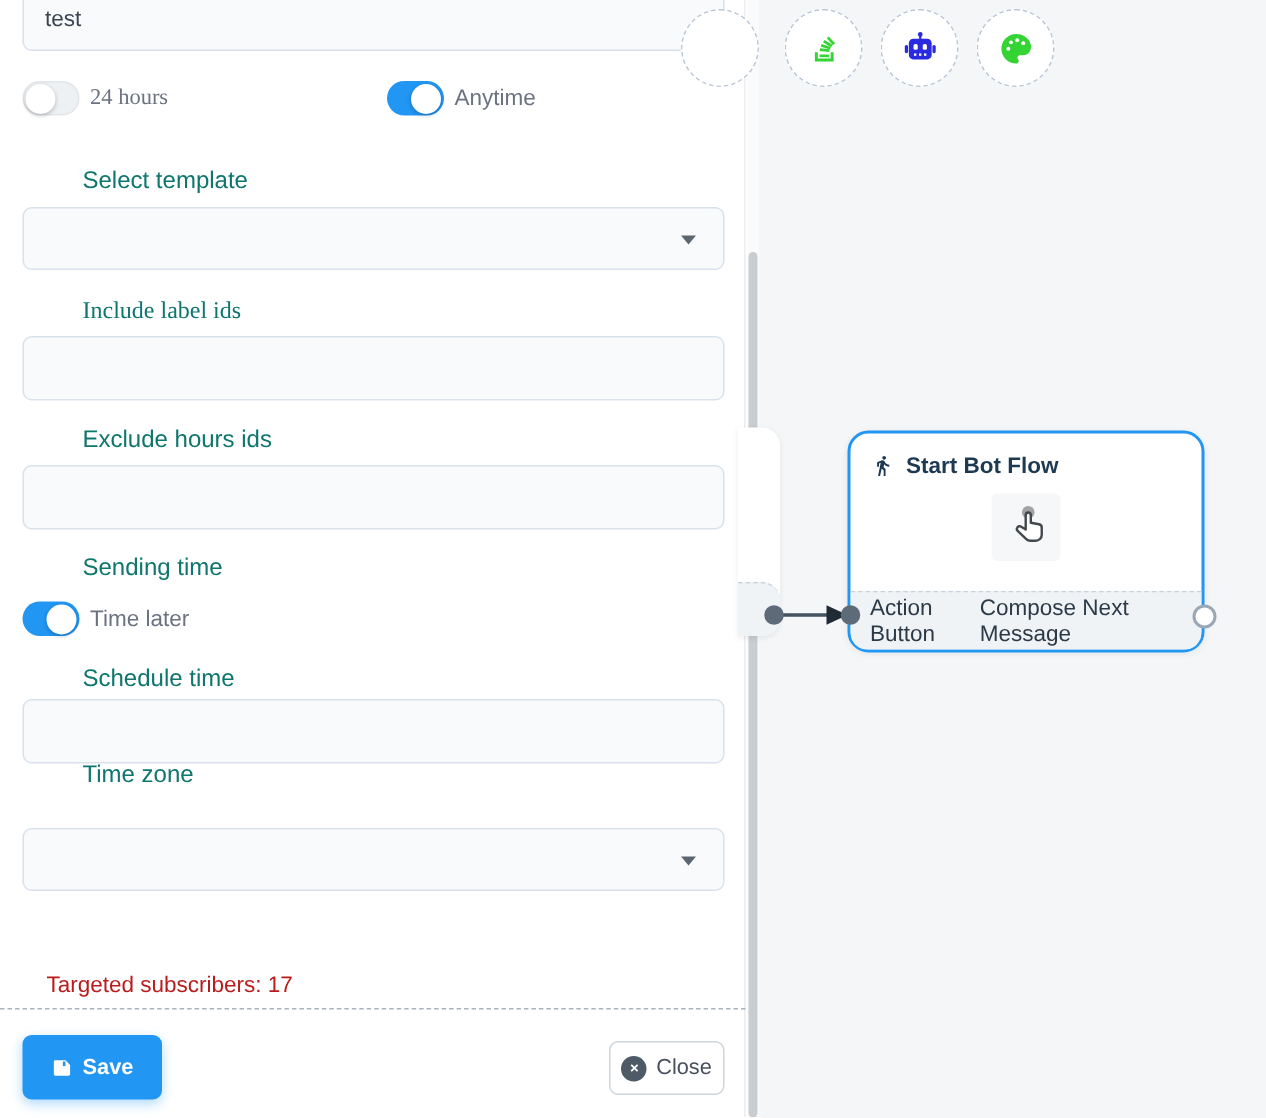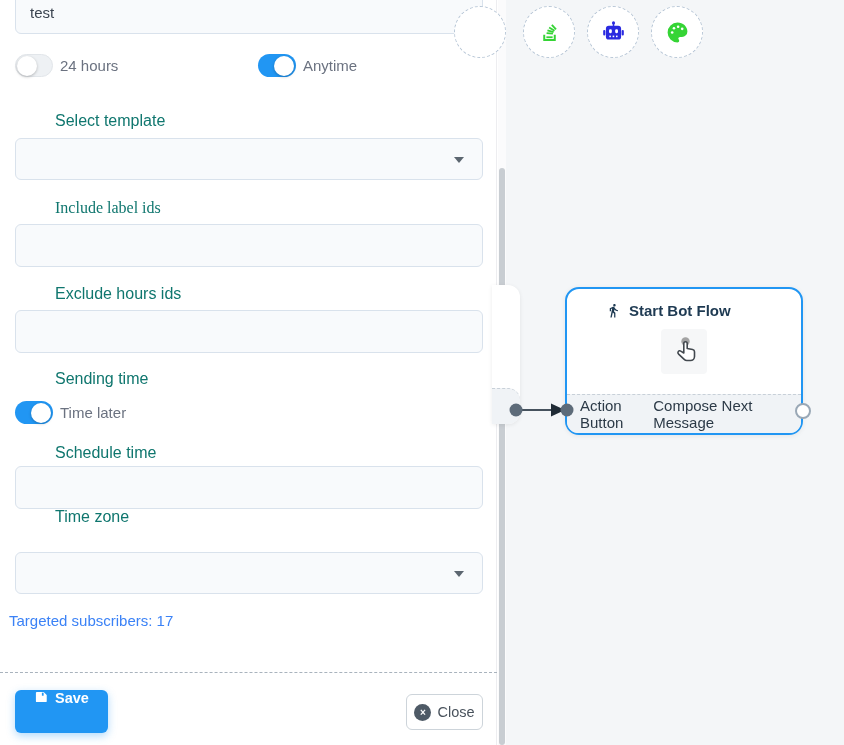--- a/index.html
+++ b/index.html
@@ -22,27 +22,27 @@
     position:absolute; right:18px; top:18px; width:0; height:0;
     border-left:5px solid transparent; border-right:5px solid transparent; border-top:6px solid #5c6670;
   }
   .toggle { position:absolute; width:38px; height:23px; border-radius:12px; cursor:pointer; }
   .toggle .knob { position:absolute; top:1.5px; width:20px; height:20px; border-radius:50%; background:#fff; box-shadow:0 1px 3px rgba(0,0,0,.25); }
   .toggle.off { background:#eef1f4; border:1px solid #e2e6ea; }
   .toggle.off .knob { left:1px; top:1px; }
   .toggle.on { background:#2196f3; }
   .toggle.on .knob { right:2px; }
   .toggle-label { position:absolute; font-size:15px; color:#6b7280; }
-  .subs-text { position:absolute; left:9px; font-size:15px; color:#3b82f6; }
+  .subs-text { position:absolute; left:31px; font-size:15px; color:#b91c1c;margin-top:36px; }
   .divider-dashed { position:absolute; left:0; width:497px; border-top:1px dashed #a9b3bd; }
   .btn-save {
     position:absolute; left:15px; top:690px; width:93px; height:43px;
     background:#2196f3; color:#fff; border:none; border-radius:6px;
     font-family:"Liberation Sans",sans-serif; font-size:14.5px; font-weight:bold;
-    display:flex; justify-content:center; gap:7px; cursor:pointer;
+    display:flex; align-items:center; justify-content:center; gap:7px; cursor:pointer;
     box-shadow:0 3px 8px rgba(33,150,243,.35);
   }
   .btn-close {
     position:absolute; left:406px; top:694px; width:77px; height:36px;
     background:#fff; color:#49525c; border:1px solid #cdd4da; border-radius:6px;
     font-family:"Liberation Sans",sans-serif; font-size:14.5px;
     display:flex; align-items:center; justify-content:center; gap:6px; cursor:pointer;
   }
   .close-glyph {
     width:17px; height:17px; border-radius:50%; background:#4e5a66; color:#fff;
@@ -65,21 +65,21 @@
   }
   .hidden-card .hc-footer {
     position:absolute; left:0; bottom:0; width:100%; height:36px;
     background:#f0f3f6; border-top:1px dashed #c8d0d8; border-radius:0 12px 12px 0;
   }
   .flow-node {
     position:absolute; left:59px; top:287px; width:238px; height:148px;
     background:#fff; border:2px solid #2196f3; border-radius:14px;
     box-shadow:0 1px 5px rgba(0,0,0,.07);
   }
-  .node-header { display:flex; align-items:center; gap:8px; padding:13px 16px 0 14px;margin-left:25px; }
+  .node-header { display:flex; align-items:center; gap:8px; padding:13px 16px 0 14px; }
   .node-title { font-size:15px; font-weight:bold; color:#1e3a52; }
   .node-tap {
     position:absolute; left:50%; top:40px; transform:translateX(-50%);
     width:46px; height:45px; background:#f6f7f8; border-radius:4px;
     display:flex; align-items:center; justify-content:center; cursor:pointer;
   }
   .node-footer {
     position:absolute; left:0; bottom:0; width:100%; height:39px;
     background:#f0f3f6; border-top:1px dashed #c8d0d8; border-radius:0 0 11px 11px;
     display:flex; align-items:center; justify-content:space-between; padding:0 13px;
@@ -96,21 +96,21 @@
 
 <div id="app">
 
   <div class="panel">
 
     <input class="text-input" style="top: -9px;" type="text" value="test">
 
     <div class="toggle off" style="left:15px; top:54px;">
         <div class="knob"></div>
       </div>
-    <span class="toggle-label" style="left:60px; top:57px;">24 hours</span>
+    <span class="toggle-label" style="left:60px; top:57px;font-family:Liberation Serif, serif;">24 hours</span>
 
     <div class="toggle on" style="left:258px; top:54px;">
         <div class="knob"></div>
       </div>
     <span class="toggle-label" style="left:303px; top:57px;">Anytime</span>
 
     <span class="field-label" style="top:112px;">Select template</span>
     <div class="select-box" style="top:138px;">
       <span></span>
       <span class="caret"></span>

